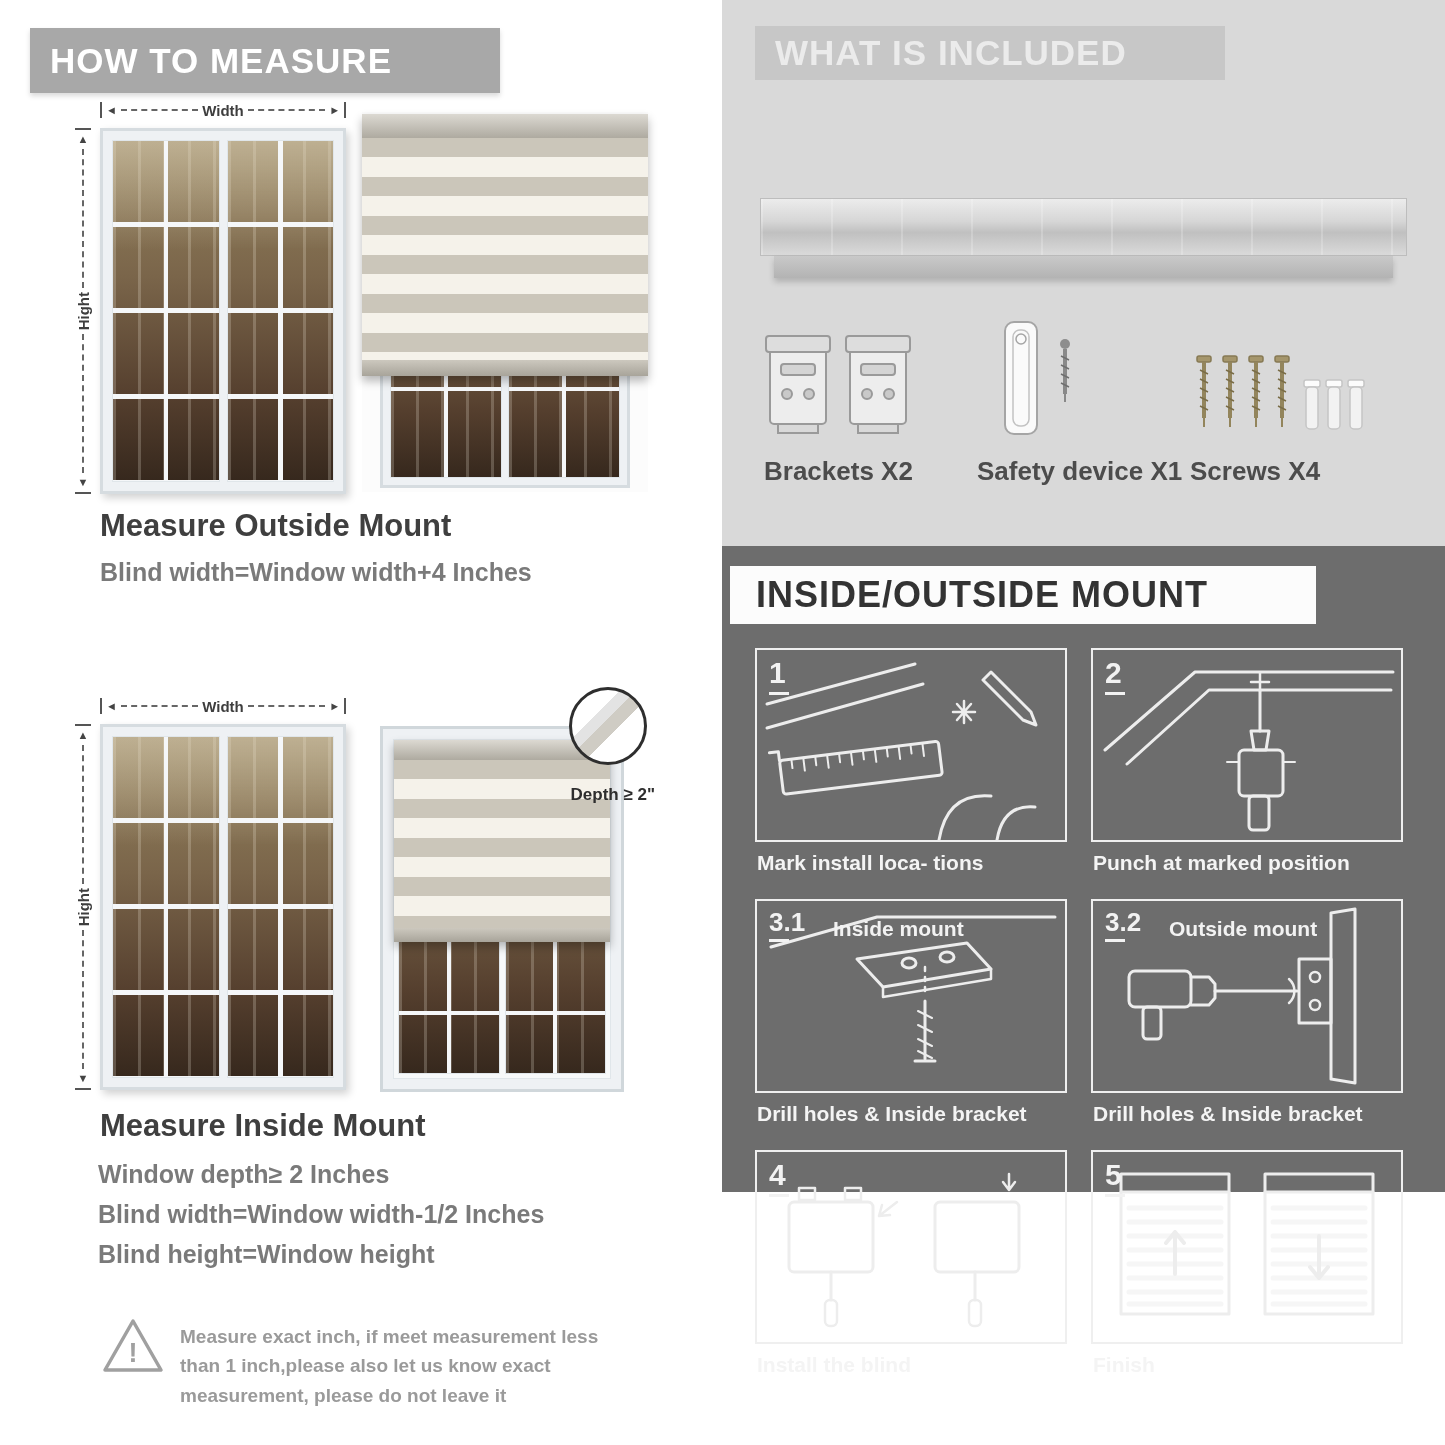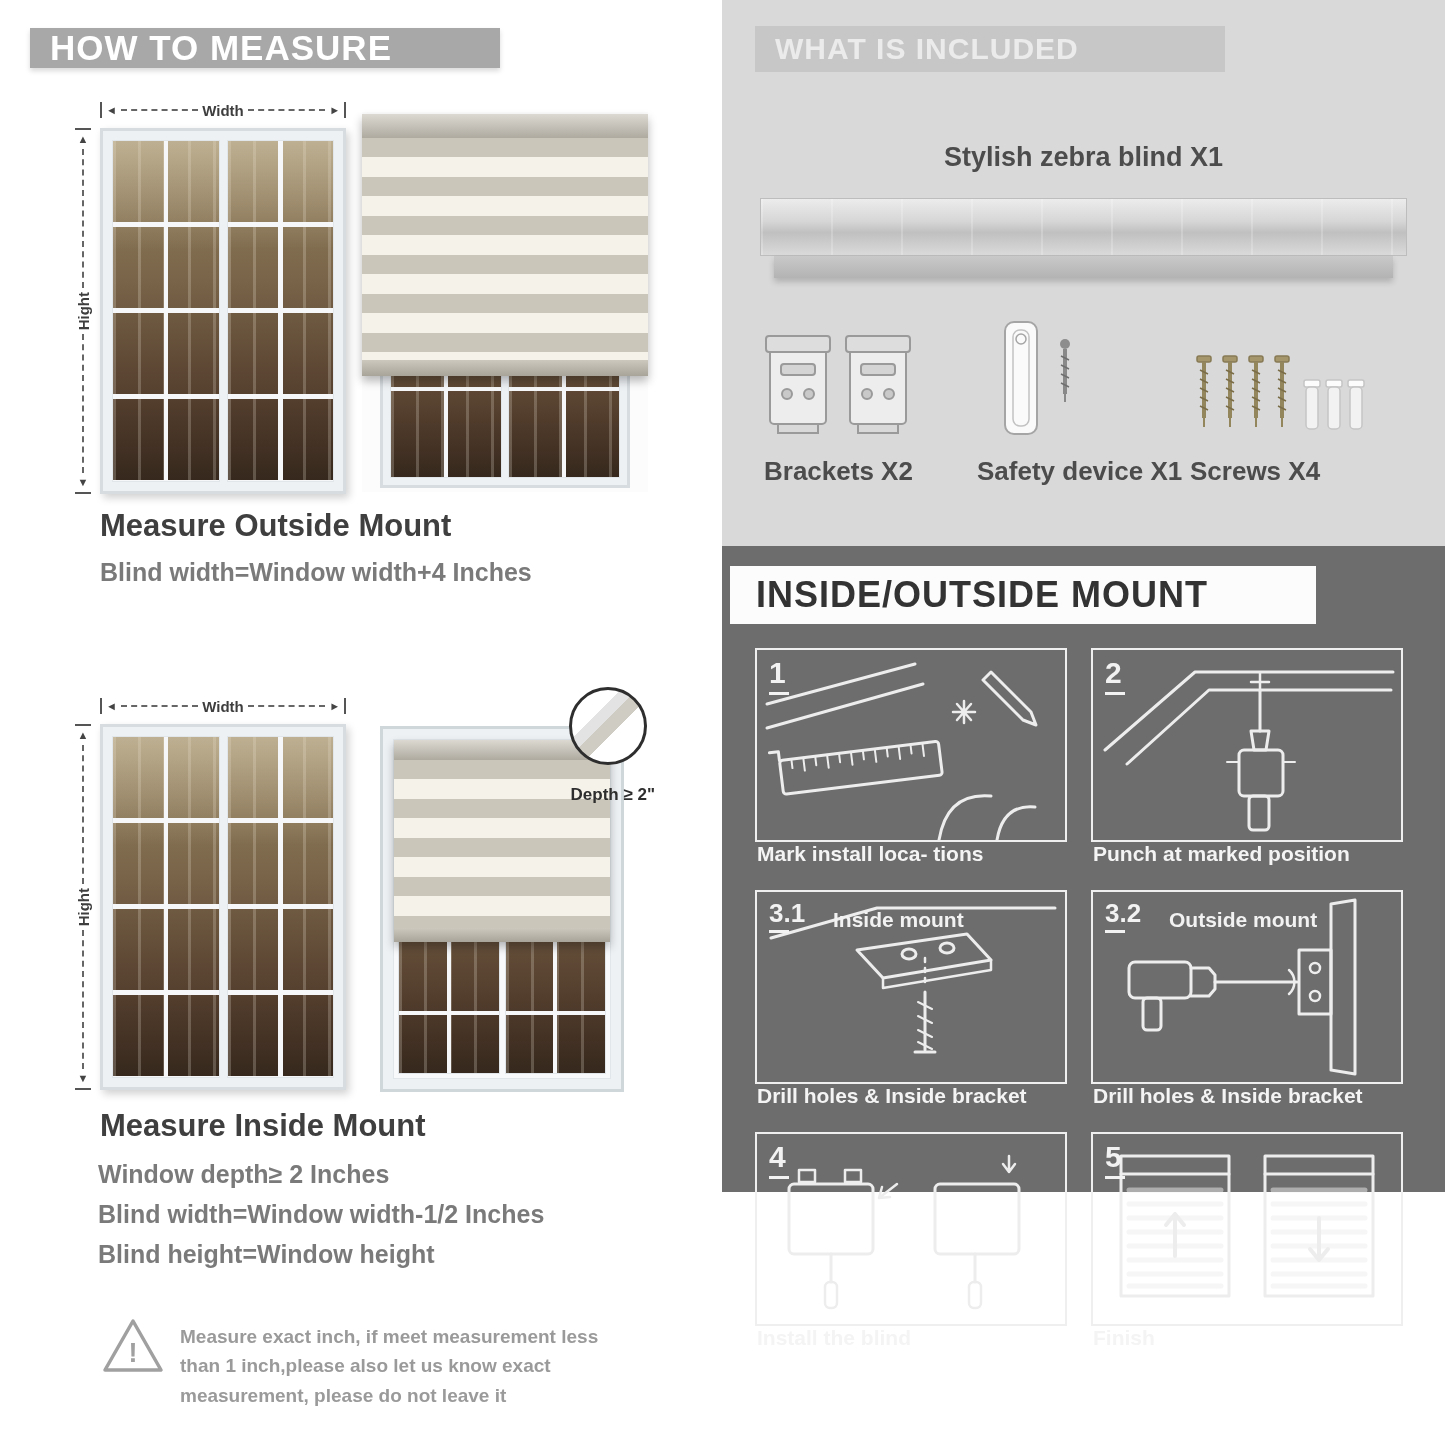--- a/index.html
+++ b/index.html
@@ -1,20 +1,20 @@
 <!DOCTYPE html>
 <html><head>
 <meta charset="utf-8">
 <style>
   * { margin:0; padding:0; box-sizing:border-box; }
   body { font-family:"Liberation Sans", sans-serif; background:#fff; }
   .page { position:relative; width:1445px; height:1445px; background:#ffffff; overflow:hidden; }
 
   
-  .banner-how { position:absolute; left:30px; top:28px; width:470px; height:40px;
+  .banner-how { position:absolute; left:30px; top:28px; width:470px; height:65px;
     background:#a8a8a8; color:#ffffff; font-size:35px; font-weight:bold; letter-spacing:1px;
     display:flex; align-items:center; padding-left:20px; box-shadow:0 3px 5px rgba(0,0,0,0.15); }
 
   .winfig { position:absolute; width:274px; height:394px; }
   .measure-h { position:absolute; left:28px; right:0; top:0; height:20px;
     display:flex; align-items:center; color:#3e3e3e; font-size:15px; font-weight:bold; gap:4px; }
   .measure-h .tick { width:2px; height:16px; background:#555; }
   .measure-h .dash { flex:1; border-top:2px dashed #666; height:0; }
   .measure-h .arr, .measure-v .arr { font-size:11px; line-height:1; color:#444; }
   .measure-v { position:absolute; left:0; top:28px; bottom:0; width:22px;
@@ -71,22 +71,22 @@
 
   .h-left { position:absolute; font-size:31px; font-weight:bold; color:#3f3f3f; white-space:nowrap; }
   .p-left { position:absolute; font-size:25px; font-weight:bold; color:#7a7a7a; white-space:nowrap; }
 
   .warn-icon { position:absolute; left:100px; top:1314px; }
   .warn-text { position:absolute; left:180px; top:1322px; width:480px;
     font-size:19px; font-weight:bold; color:#9a9a9a; line-height:1.55; }
 
   
   .right-top { position:absolute; left:722px; top:0; width:723px; height:546px; background:#d9d9d9; }
-  .banner-included { position:absolute; left:33px; top:26px; width:470px; height:46px;
-    background:#c7c7c7; color:#ebebeb; font-size:30px; font-weight:bold; letter-spacing:1px;
+  .banner-included { position:absolute; left:33px; top:26px; width:470px; height:54px;
+    background:#c7c7c7; color:#ebebeb; font-size:35px; font-weight:bold; letter-spacing:1px;
     display:flex; align-items:center; padding-left:20px; }
   .product-title { position:absolute; left:0; right:0; top:142px; text-align:center;
     font-size:27px; font-weight:bold; color:#4c4c4c; }
   .headrail-img { position:absolute; left:38px; right:38px; top:198px; }
   .hr-top { height:58px; border:1px solid #bdbdbd;
     background:
       repeating-linear-gradient(90deg, rgba(255,255,255,0.2) 0 2px, rgba(0,0,0,0) 2px 70px),
       linear-gradient(180deg,#ececec 0%,#d6d6d6 40%,#c0c0c0 60%,#dadada 100%); }
   .hr-bottom { margin:0 14px; height:22px;
     background:linear-gradient(180deg,#c9c9c9,#b3b3b3);
@@ -104,21 +104,21 @@
   .steps-grid { position:absolute; left:33px; top:102px; display:grid;
     grid-template-columns:312px 312px; column-gap:24px; row-gap:16px; }
   .panel { position:relative; height:194px; border:2px solid #efefef; }
   .panel svg { position:absolute; left:0; top:0; width:100%; height:100%; }
   .badge { position:absolute; top:8px; left:12px; color:#f2f2f2; font-size:30px;
     font-weight:bold; line-height:1; z-index:2; }
   .badge.small { font-size:26px; }
   .bunder { display:block; width:20px; height:3px; background:#f2f2f2; margin-top:4px; }
   .mount-label { position:absolute; top:16px; left:76px; font-size:21px; font-weight:bold;
     color:#f2f2f2; z-index:2; white-space:nowrap;text-align:center; }
-  .caption { margin-left:2px; font-size:21px; font-weight:bold;
+  .caption { margin-top:9px; margin-left:2px; font-size:21px; font-weight:bold;
     color:#f4f4f4; min-height:32px; }
 </style>
 </head>
 <body>
 
 <div class="page">
 
   <div class="banner-how">HOW TO MEASURE</div>
 
   <div class="winfig" style="left:72px; top:100px;">
@@ -210,21 +210,20 @@
     <text x="33" y="48" text-anchor="middle" font-size="27" font-weight="bold" fill="#a0a0a0" font-family="Liberation Sans, sans-serif">!</text>
   </svg>
   <div class="warn-text">
     <div>Measure exact inch, if meet measurement less</div>
     <div>than 1 inch,please also let us know exact</div>
     <div>measurement, please do not leave it</div>
   </div>
 
   <div class="right-top">
     <div class="banner-included">WHAT IS INCLUDED</div>
-    <div class="product-title">Stylish zebra blind X1</div>
 
     <div class="headrail-img">
       <div class="hr-top"></div>
       <div class="hr-bottom"></div>
     </div>
 
     <div class="inc-row">
       <div class="inc-col">
         <svg width="150" height="110" viewBox="0 0 150 110">
           <defs>

